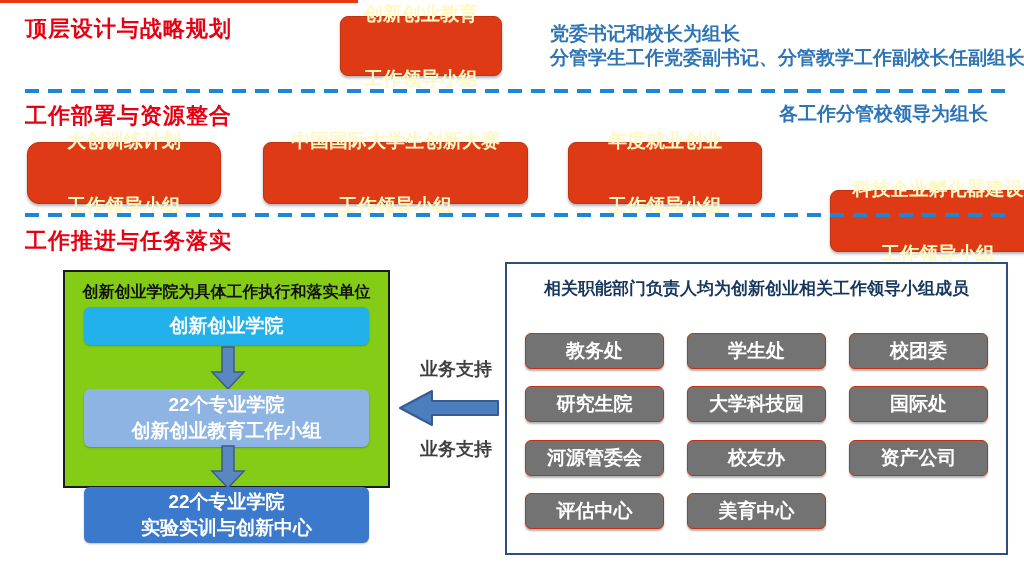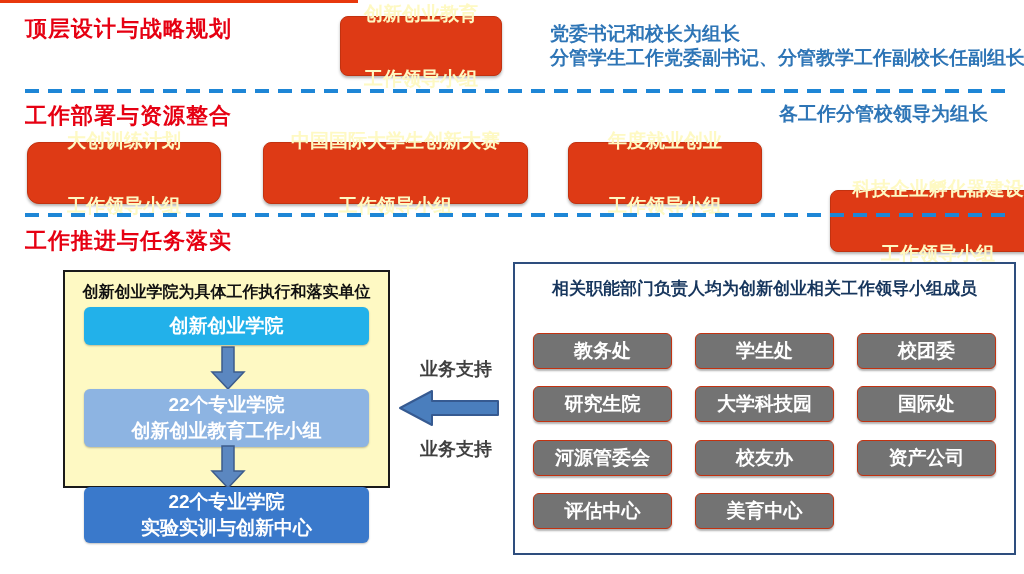--- a/index.html
+++ b/index.html
@@ -24,39 +24,39 @@
     position:absolute;background:#de3a15;border:1px solid #c23210;border-radius:8px;
     color:#fef9c3;font-weight:bold;text-align:center;
     display:flex;flex-direction:column;justify-content:center;align-items:center;
     box-shadow:0 2px 3px rgba(0,0,0,0.30);
     gap:39px;
   }
   .red-box .ln{line-height:26px;font-size:19px;white-space:nowrap;}
   .top-strip{position:absolute;left:0;top:0;width:358px;height:3px;background:#e8380d;}
   .panel-left{
     position:absolute;left:63px;top:270px;width:327px;height:218px;
-    border:2px solid #1a1a1a;background:#fef9c3;box-sizing:border-box;
+    border:2px solid #1a1a1a;background:#84cc16;box-sizing:border-box;
   }
   .panel-left .title{
     position:absolute;top:10px;left:0;width:100%;text-align:center;
     color:#111111;font-weight:bold;font-size:16px;white-space:nowrap;
   }
   .flow-box{
     position:absolute;left:19px;width:285px;border-radius:6px;color:#ffffff;
     font-weight:bold;text-align:left;display:flex;flex-direction:column;
     justify-content:center;align-items:center;box-shadow:0 1px 2px rgba(0,0,0,0.25);
   }
   .flow-box .ln{line-height:26px;font-size:19px;white-space:nowrap;}
   .box-cyan{top:35px;height:38px;background:#22b1ea;}
   .box-lightblue{top:117px;height:58px;background:#8db4e2;}
   .box-medblue{top:215px;height:56px;background:#3a79cb;}
   .down-arrow{position:absolute;left:145px;width:36px;height:44px;}
   .panel-right{
     position:absolute;left:505px;top:262px;width:503px;height:293px;
-    border:2px solid #2e4e7e;background:#ffffff;box-sizing:border-box;margin-left:8px;
+    border:2px solid #2e4e7e;background:#ffffff;box-sizing:border-box;
   }
   .panel-right .title{
     position:absolute;top:13px;left:0;width:100%;text-align:center;
     color:#17365d;font-weight:bold;font-size:17px;white-space:nowrap;
   }
   .dept-grid{
     position:absolute;left:18px;top:60px;width:463px;height:214px;
     display:grid;grid-template-columns:repeat(3,1fr);grid-auto-rows:1fr;
     column-gap:23px;row-gap:0;align-items:center;justify-items:stretch;
   }

